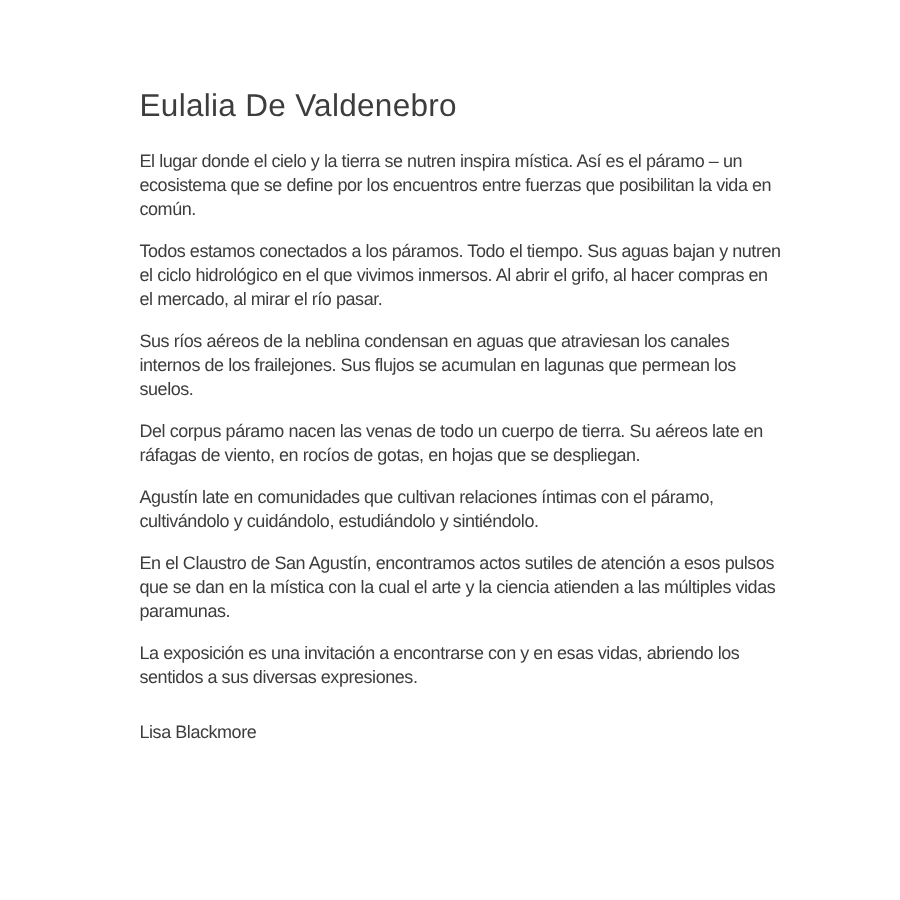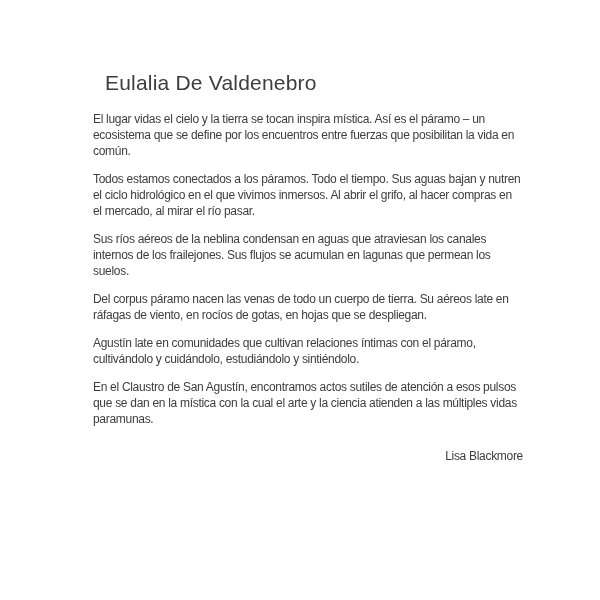--- a/index.html
+++ b/index.html
@@ -30,54 +30,55 @@
     font-style: italic;
     font-weight: normal;
     letter-spacing: 0.2px;
     margin: 0;
   }
   .doc-author {
     font-size: 21px;
     line-height: 28px;
     font-weight: normal;
     letter-spacing: 0.2px;
-    margin: 12px;
+    margin: 0;
   }
   .body-text p {
     font-size: 12px;
     line-height: 16px;
     letter-spacing: -0.3px;
     margin: 0 0 12px 0;
   }
   .signature {
     margin-top: 21px;
-    text-align: right;
+    text-align: left;
     font-size: 12px;
     line-height: 16px;
     letter-spacing: -0.3px;
   }
   .signature div {
     margin: 0;
   }
 </style>
 </head>
 <body>
 
 <div class="page">
 
   <div class="doc-header">
     <div class="doc-author">Eulalia De Valdenebro</div>
   </div>
 
   <div class="body-text">
-    <p>El lugar vidas el cielo y la tierra se tocan inspira mística. Así es el páramo – un ecosistema que se define por los encuentros entre fuerzas que posibilitan la vida en común.</p>
+    <p>El lugar donde el cielo y la tierra se nutren inspira mística. Así es el páramo – un ecosistema que se define por los encuentros entre fuerzas que posibilitan la vida en común.</p>
     <p>Todos estamos conectados a los páramos. Todo el tiempo. Sus aguas bajan y nutren el ciclo hidrológico en el que vivimos inmersos. Al abrir el grifo, al hacer compras en el mercado, al mirar el río pasar.</p>
     <p>Sus ríos aéreos de la neblina condensan en aguas que atraviesan los canales internos de los frailejones. Sus flujos se acumulan en lagunas que permean los suelos.</p>
     <p>Del corpus páramo nacen las venas de todo un cuerpo de tierra. Su aéreos late en ráfagas de viento, en rocíos de gotas, en hojas que se despliegan.</p>
     <p>Agustín late en comunidades que cultivan relaciones íntimas con el páramo, cultivándolo y cuidándolo, estudiándolo y sintiéndolo.</p>
     <p>En el Claustro de San Agustín, encontramos actos sutiles de atención a esos pulsos que se dan en la mística con la cual el arte y la ciencia atienden a las múltiples vidas paramunas.</p>
+    <p>La exposición es una invitación a encontrarse con y en esas vidas, abriendo los sentidos a sus diversas expresiones.</p>
   </div>
 
   <div class="signature">
     <div>Lisa Blackmore</div>
   </div>
 
 </div>
 
 </body></html>

